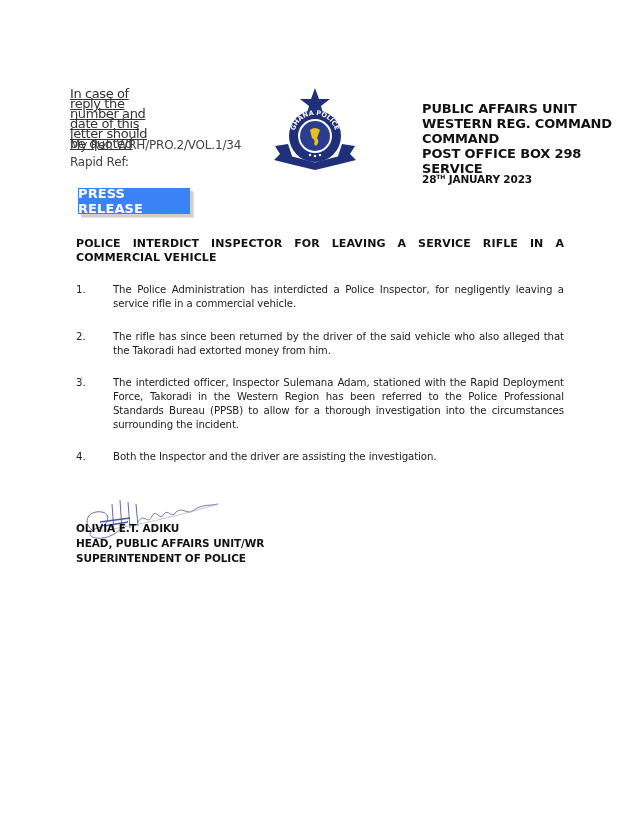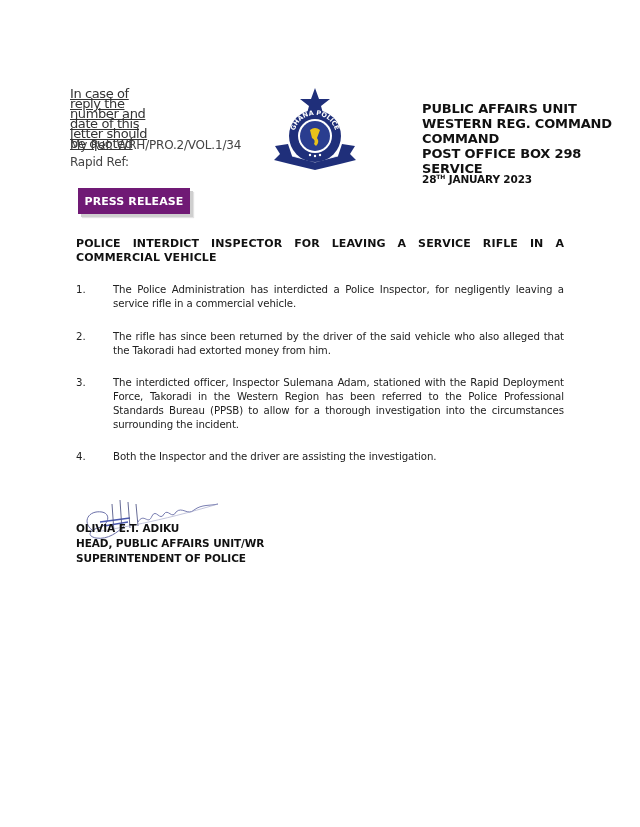--- a/index.html
+++ b/index.html
@@ -55,23 +55,23 @@
       font-weight: bold;
       color: #111;
       letter-spacing: -0.15px;
     }
     .date sup { font-size: 6px; vertical-align: 4px; }
 
     
     .press-box {
       left: 78px; top: 188px;
       width: 112px; height: 26px;
-      background: #701a75;
+      background: #3b82f6;
       color: #fff;
-      font-size: 11px;
+      font-size: 13px;
       font-weight: bold;
       display: flex;
       align-items: center;
       justify-content: center;
       box-shadow: 3px 3px 0 #cfcfcf, 4px 4px 1px #e3e3e3;
       letter-spacing: 0.1px;
     }
 
     
     .title {

